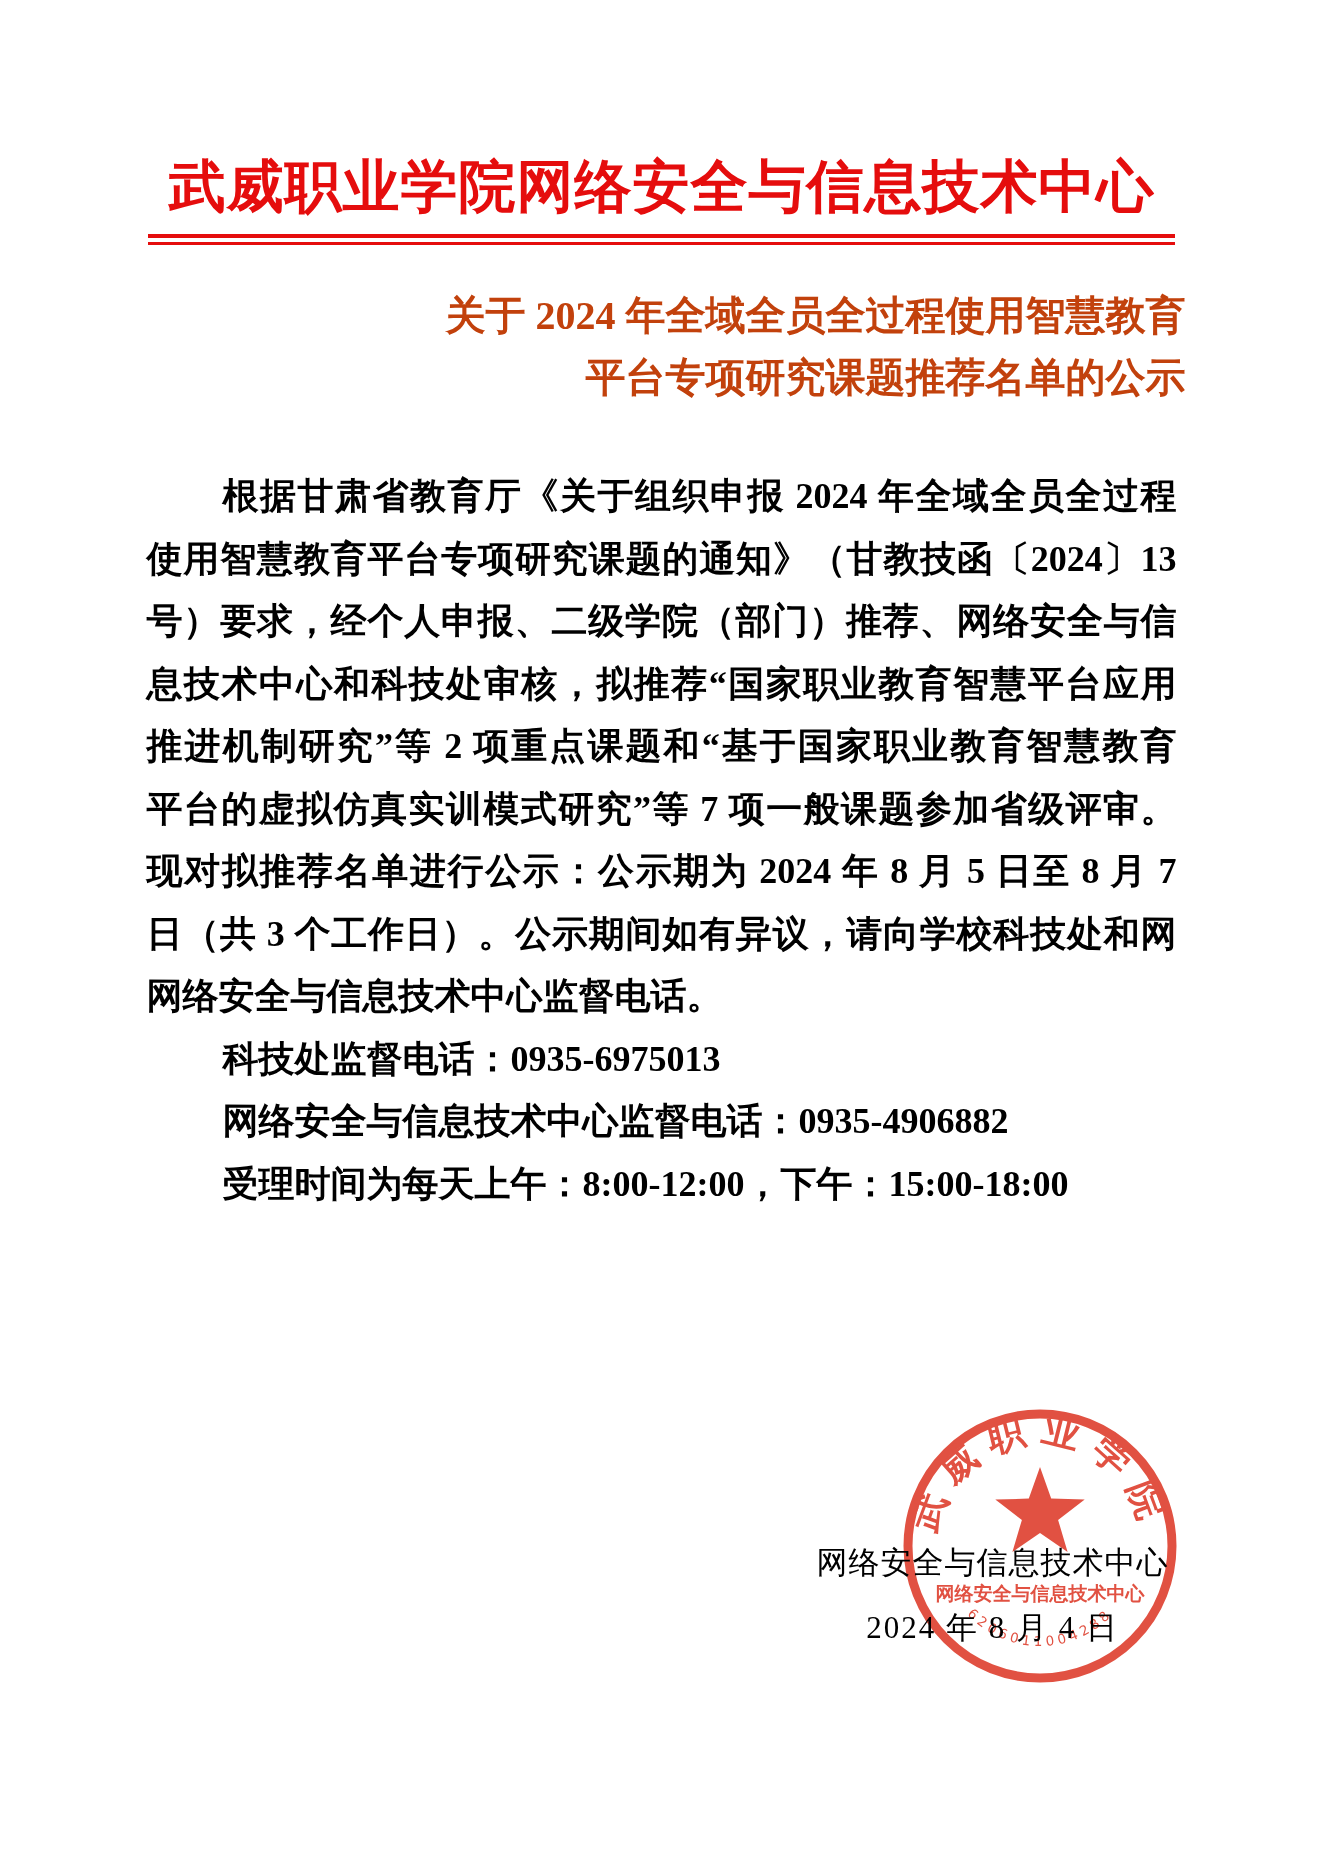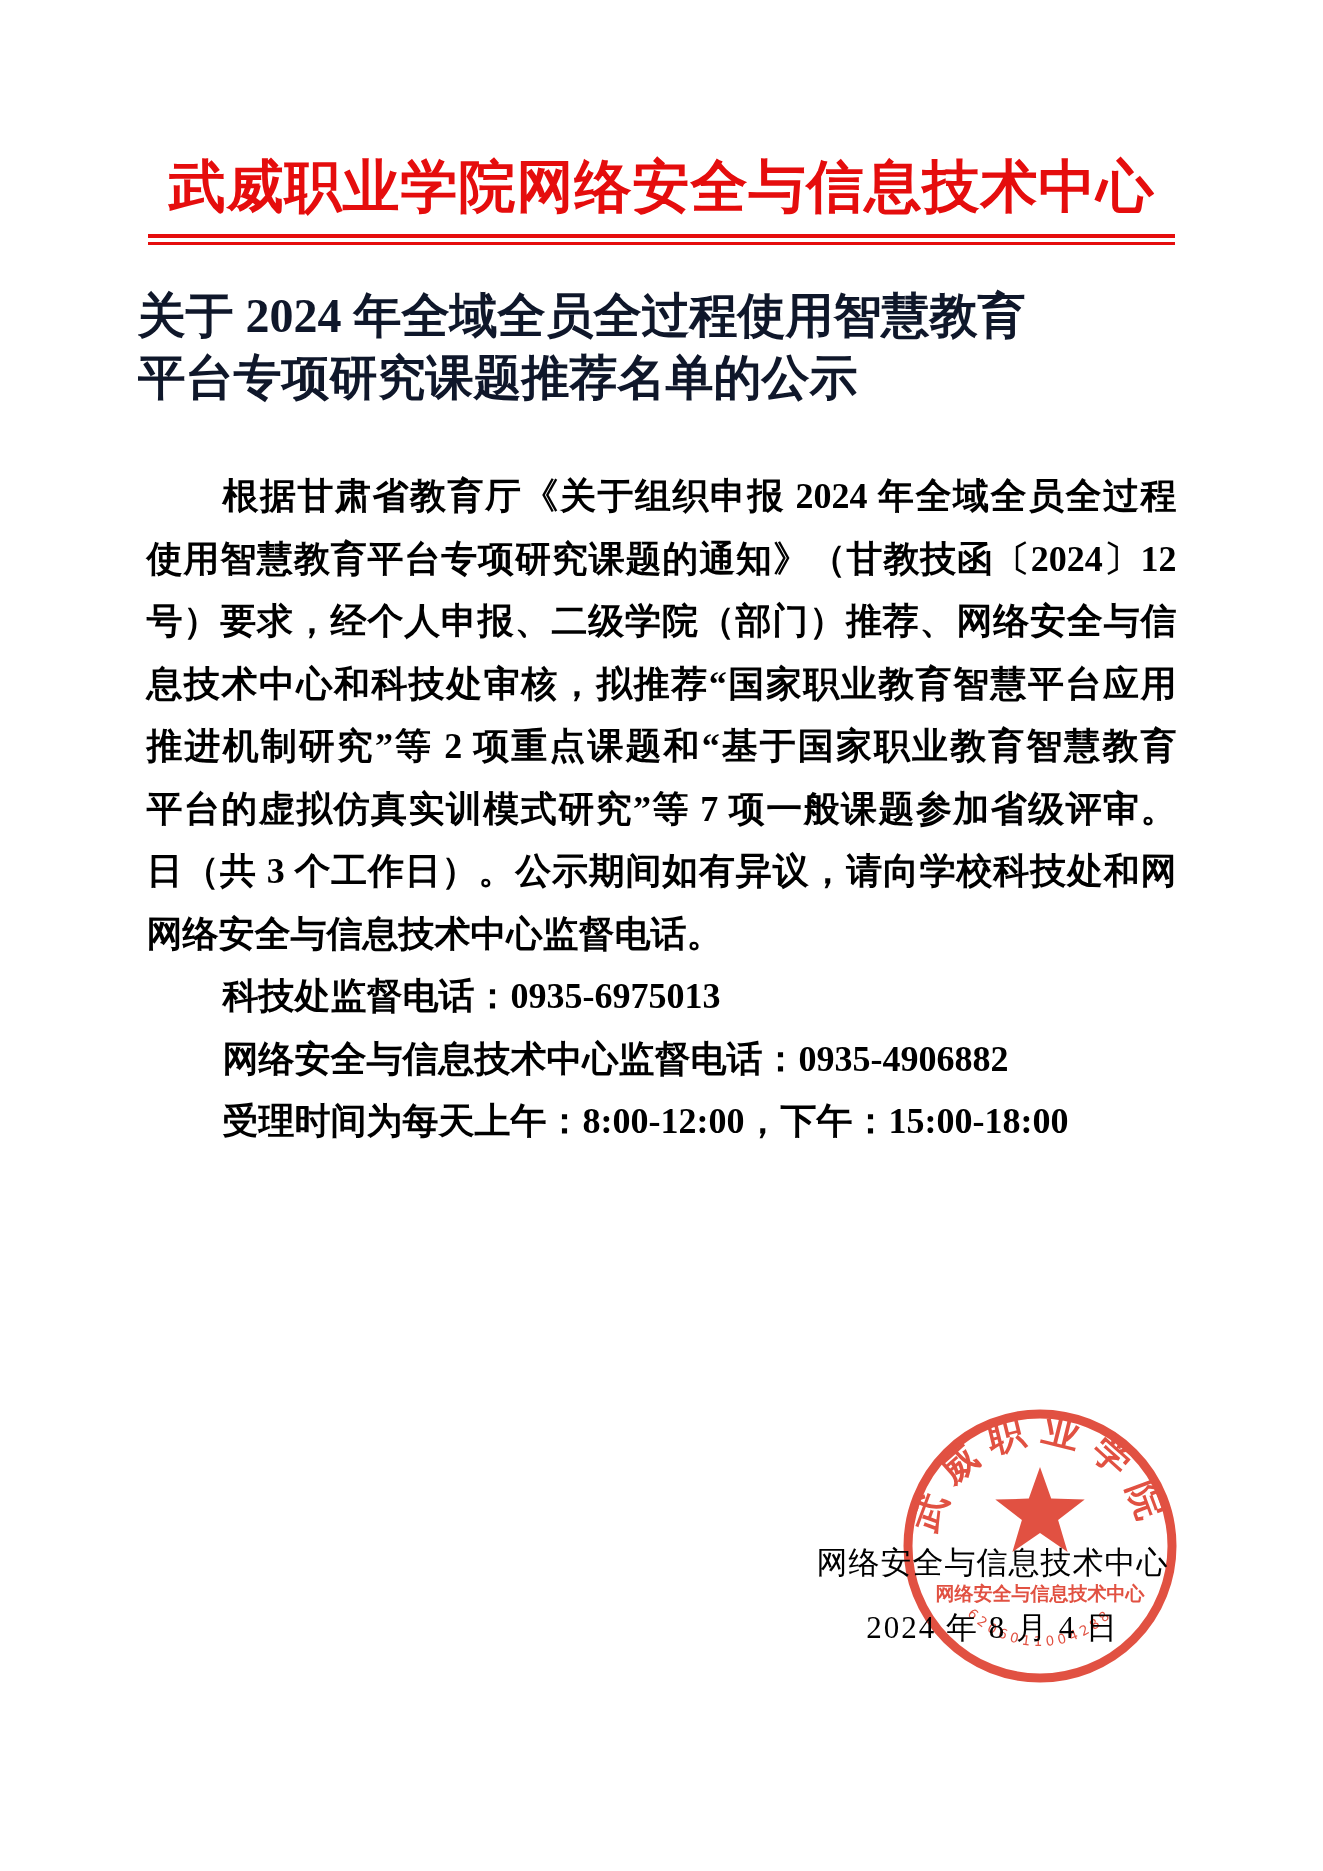--- a/index.html
+++ b/index.html
@@ -20,25 +20,25 @@
     font-weight: bold;
     color: #e50d0d;
     line-height: 1.3;
     letter-spacing: 1px;
   }
   .rule-wrap { width: 1027px; margin: 10px auto 0 auto; }
   .rule-thick { height: 4px; background: #e50d0d; }
   .rule-thin  { height: 3px; background: #e50d0d; margin-top: 4px; }
   .doc-title {
     margin-top: 40px;
-    text-align: left;
-    font-size: 48px;
+    text-align: right;
+    font-size: 40px;
     font-weight: bold;
     line-height: 62px;
-    color: #0f172a;
+    color: #c2410c;
   }
   .body-text {
     width: 1030px;
     margin: 56px auto 0 auto;
     font-size: 36px;
     line-height: 62.5px;
     font-weight: bold;
   }
   .bline { margin: 0; }
   .bline.just { text-align: justify; text-align-last: justify; }
@@ -76,25 +76,26 @@
     <div class="rule-thin"></div>
   </div>
 
   <div class="doc-title">
     <div>关于 2024 年全域全员全过程使用智慧教育</div>
     <div>平台专项研究课题推荐名单的公示</div>
   </div>
 
   <div class="body-text">
     <p class="bline just indent">根据甘肃省教育厅《关于组织申报 2024 年全域全员全过程</p>
-    <p class="bline just">使用智慧教育平台专项研究课题的通知》（甘教技函〔2024〕12</p>
+    <p class="bline just">使用智慧教育平台专项研究课题的通知》（甘教技函〔2024〕13</p>
     <p class="bline just">号）要求，经个人申报、二级学院（部门）推荐、网络安全与信</p>
     <p class="bline just">息技术中心和科技处审核，拟推荐“国家职业教育智慧平台应用</p>
     <p class="bline just">推进机制研究”等 2 项重点课题和“基于国家职业教育智慧教育</p>
     <p class="bline just">平台的虚拟仿真实训模式研究”等 7 项一般课题参加省级评审。</p>
+    <p class="bline just">现对拟推荐名单进行公示：公示期为 2024 年 8 月 5 日至 8 月 7</p>
     <p class="bline just">日（共 3 个工作日）。公示期间如有异议，请向学校科技处和网</p>
     <p class="bline">网络安全与信息技术中心监督电话。</p>
 
     <p class="bline indent">科技处监督电话：0935-6975013</p>
     <p class="bline indent">网络安全与信息技术中心监督电话：0935-4906882</p>
     <p class="bline indent">受理时间为每天上午：8:00-12:00，下午：15:00-18:00</p>
 
   </div>
 
   <div class="stamp-wrap">

